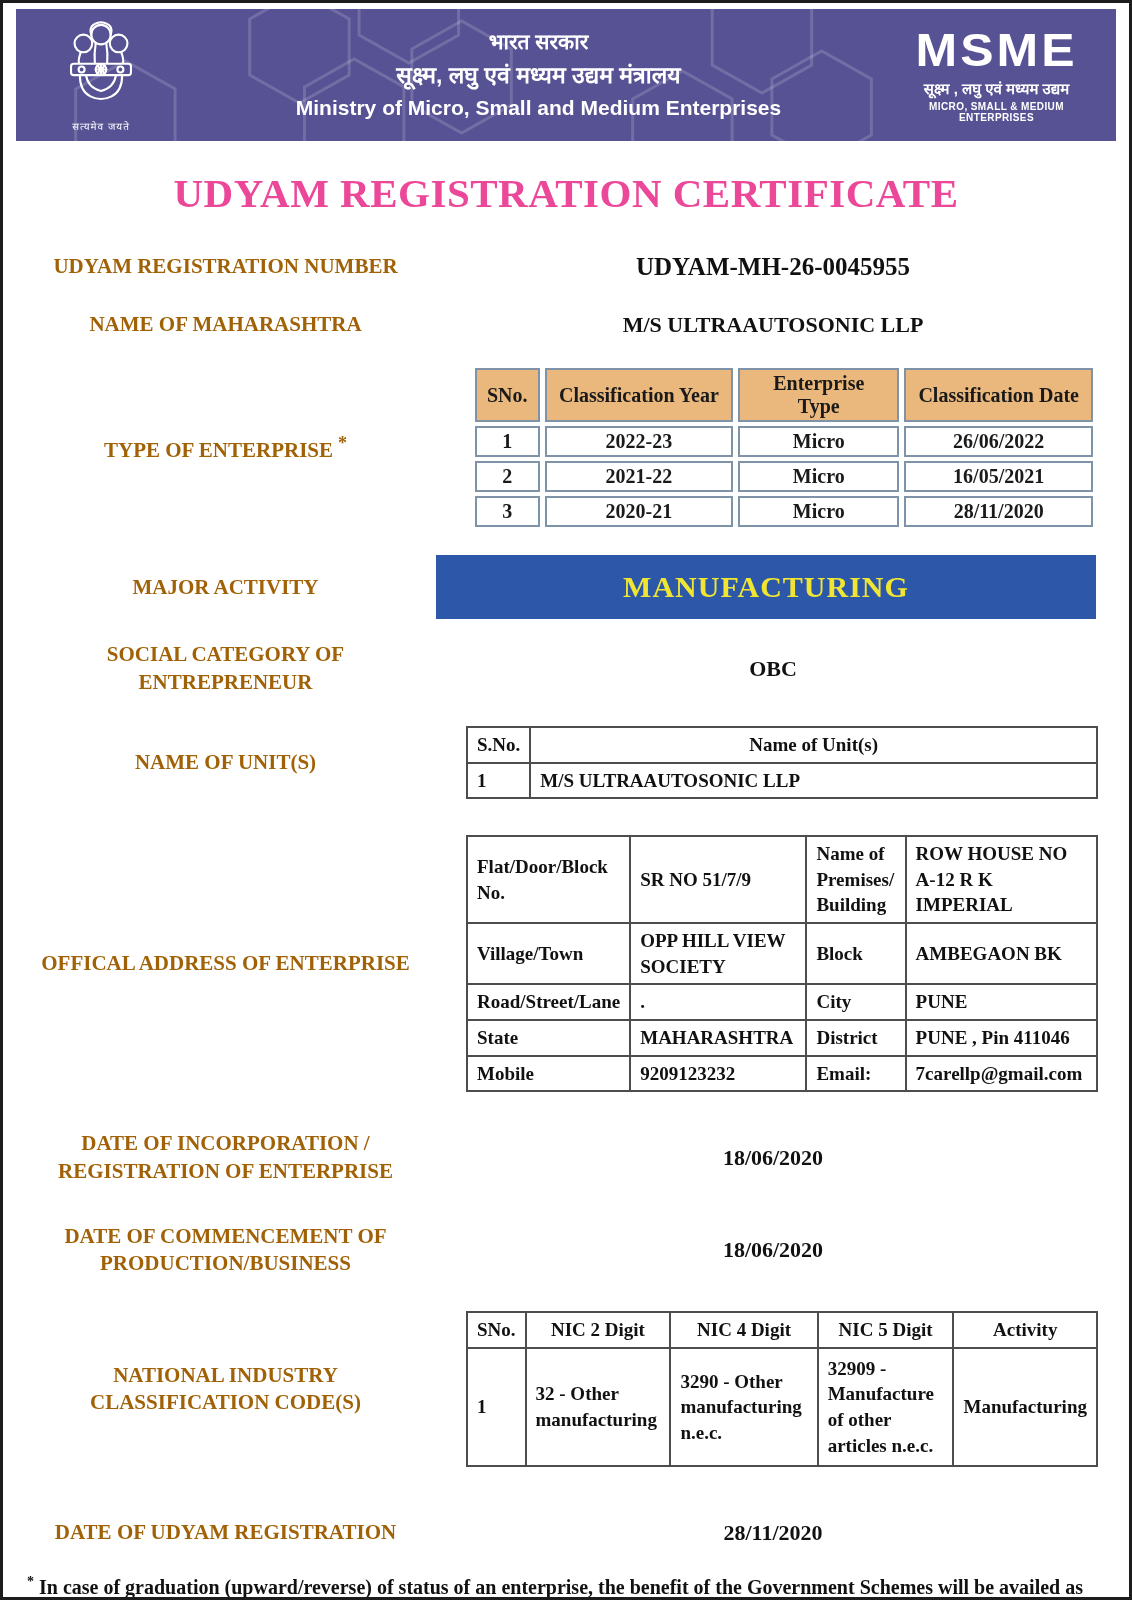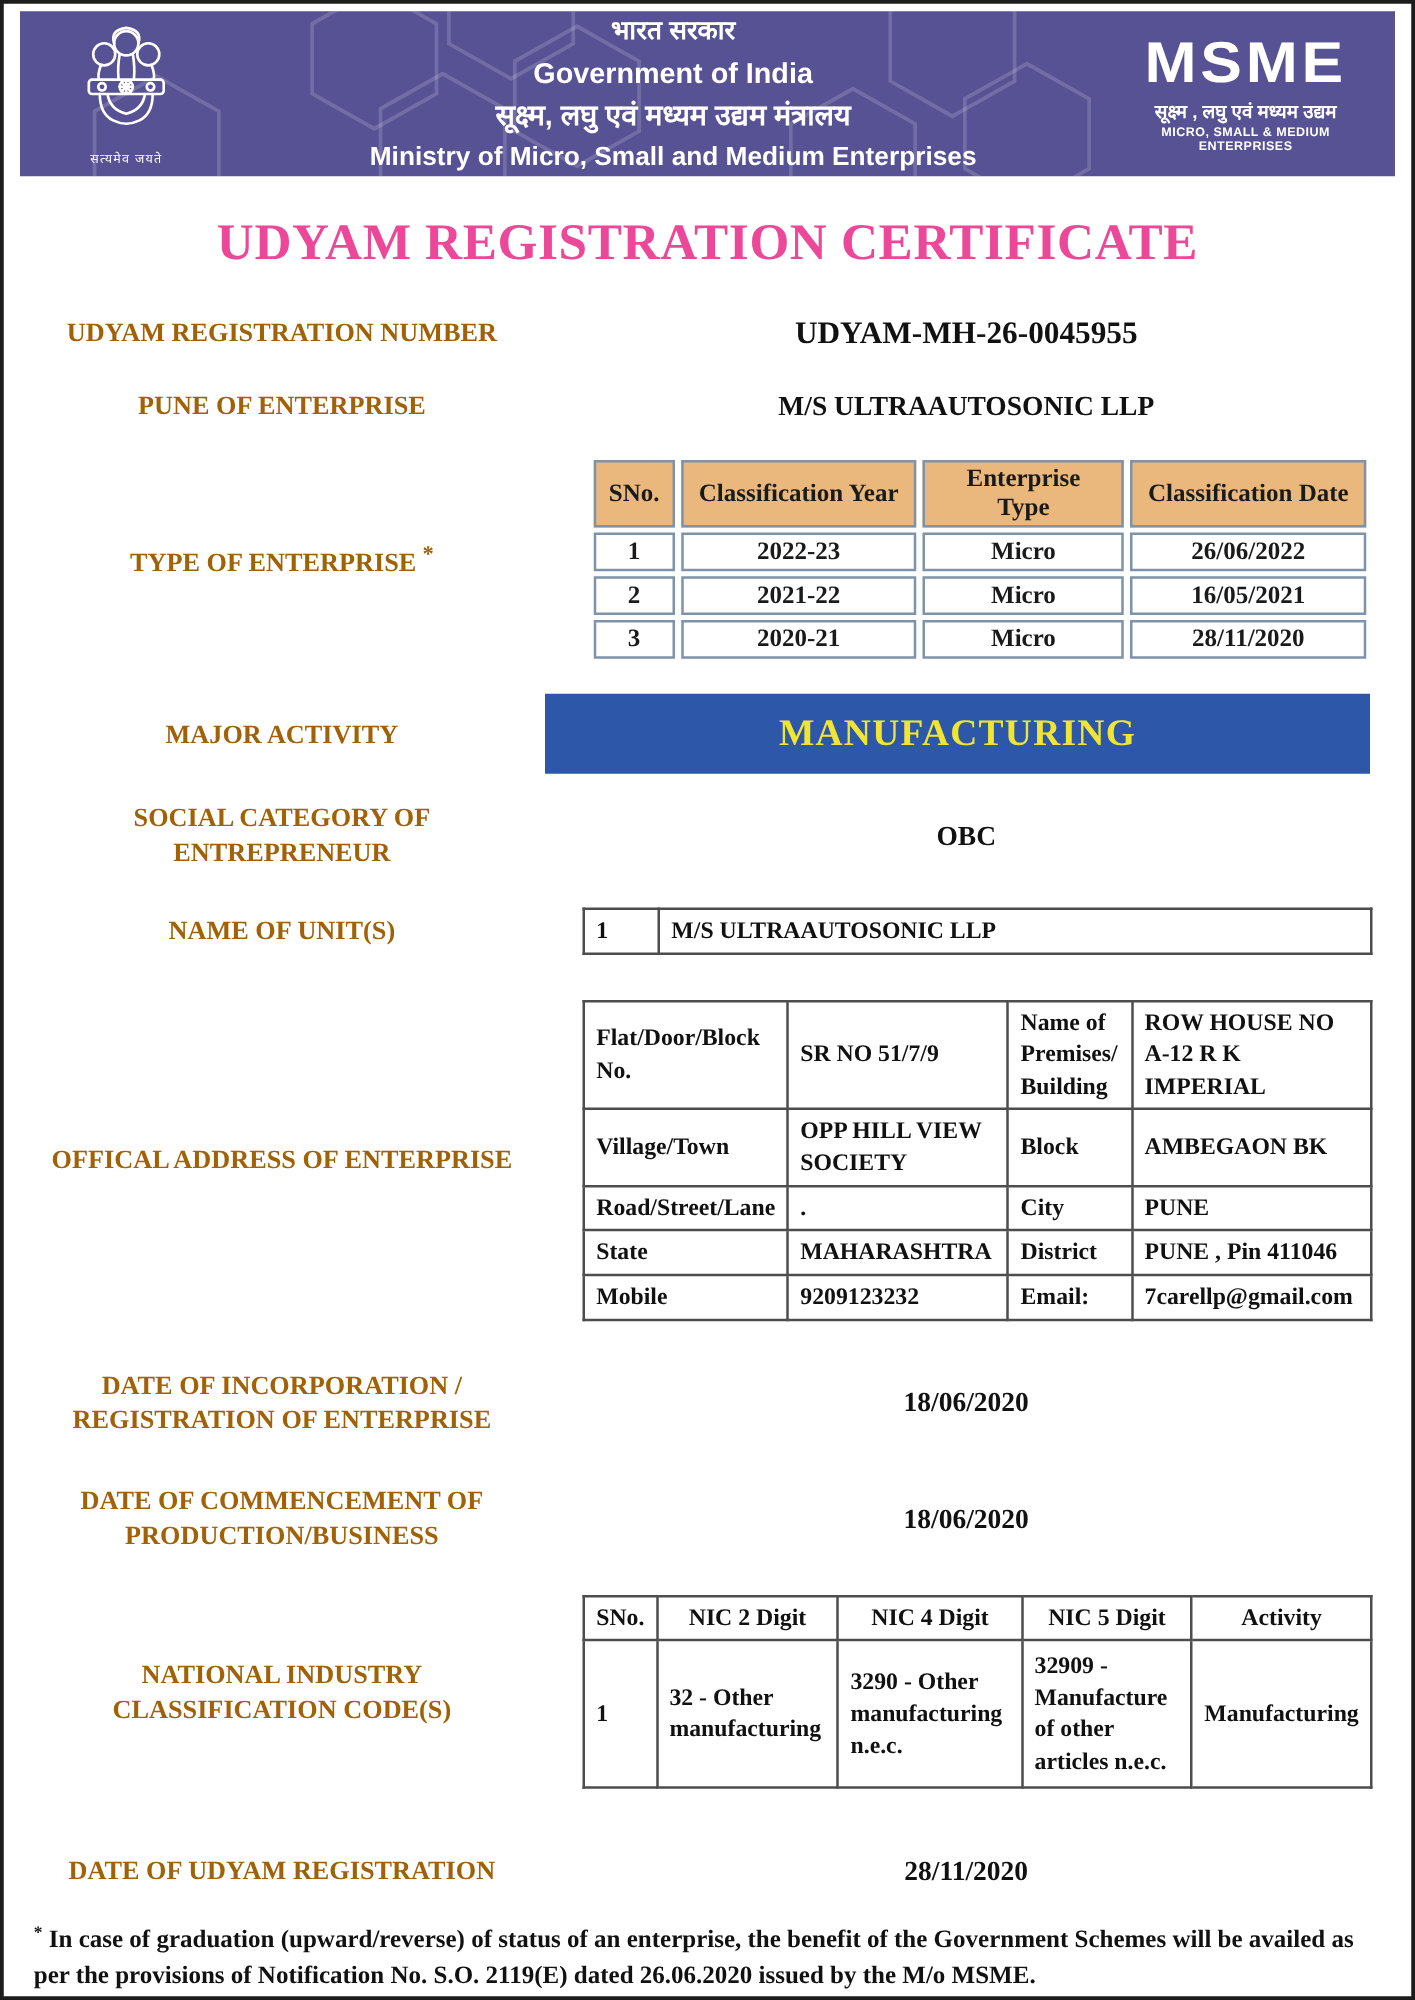--- a/index.html
+++ b/index.html
@@ -204,41 +204,40 @@
 
           <path d="M26,66 q0,18 12,24 q6,3 12,3 q6,0 12,-3 q12,-6 12,-24"></path>
           <path d="M33,66 q2,14 17,18 q15,-4 17,-18"></path>
         </g>
       </svg>
       <div class="emblem-caption">सत्यमेव जयते</div>
     </div>
 
     <div class="banner-center">
       <div class="h1">भारत सरकार</div>
-      <div class="h2">Government of India</div>
       <div class="h3">सूक्ष्म, लघु एवं मध्यम उद्यम मंत्रालय</div>
       <div class="h4">Ministry of Micro, Small and Medium Enterprises</div>
     </div>
 
     <div class="msme-wrap">
       <div class="msme-acronym">MSME</div>
       <div class="msme-hindi">सूक्ष्म , लघु एवं मध्यम उद्यम</div>
       <div class="msme-english">MICRO, SMALL &amp; MEDIUM ENTERPRISES</div>
     </div>
   </div>
 
   <div class="cert-title">UDYAM REGISTRATION CERTIFICATE</div>
 
   <div class="row row-urn">
     <div class="label">UDYAM REGISTRATION NUMBER</div>
     <div class="value">UDYAM-MH-26-0045955</div>
   </div>
 
   <div class="row row-name">
-    <div class="label">PUNE OF ENTERPRISE</div>
+    <div class="label">NAME OF MAHARASHTRA</div>
     <div class="value">M/S ULTRAAUTOSONIC LLP</div>
   </div>
 
   <div class="row row-type">
     <div class="label">
       <span>TYPE OF ENTERPRISE</span><sup class="star">*</sup>
     </div>
     <div>
       <table class="class-table">
         <tbody>
@@ -281,20 +280,24 @@
   <div class="row row-social">
     <div class="label">SOCIAL CATEGORY OF ENTREPRENEUR</div>
     <div class="value">OBC</div>
   </div>
 
   <div class="row row-units">
     <div class="label">NAME OF UNIT(S)</div>
     <div>
       <table class="dark-table">
         <tbody>
+            <tr>
+          <th class="units-sno">S.No.</th>
+          <th>Name of Unit(s)</th>
+        </tr>
         <tr>
           <td>1</td>
           <td>M/S ULTRAAUTOSONIC LLP</td>
         </tr>
       </tbody>
         </table>
     </div>
   </div>
 
   <div class="row row-address">

